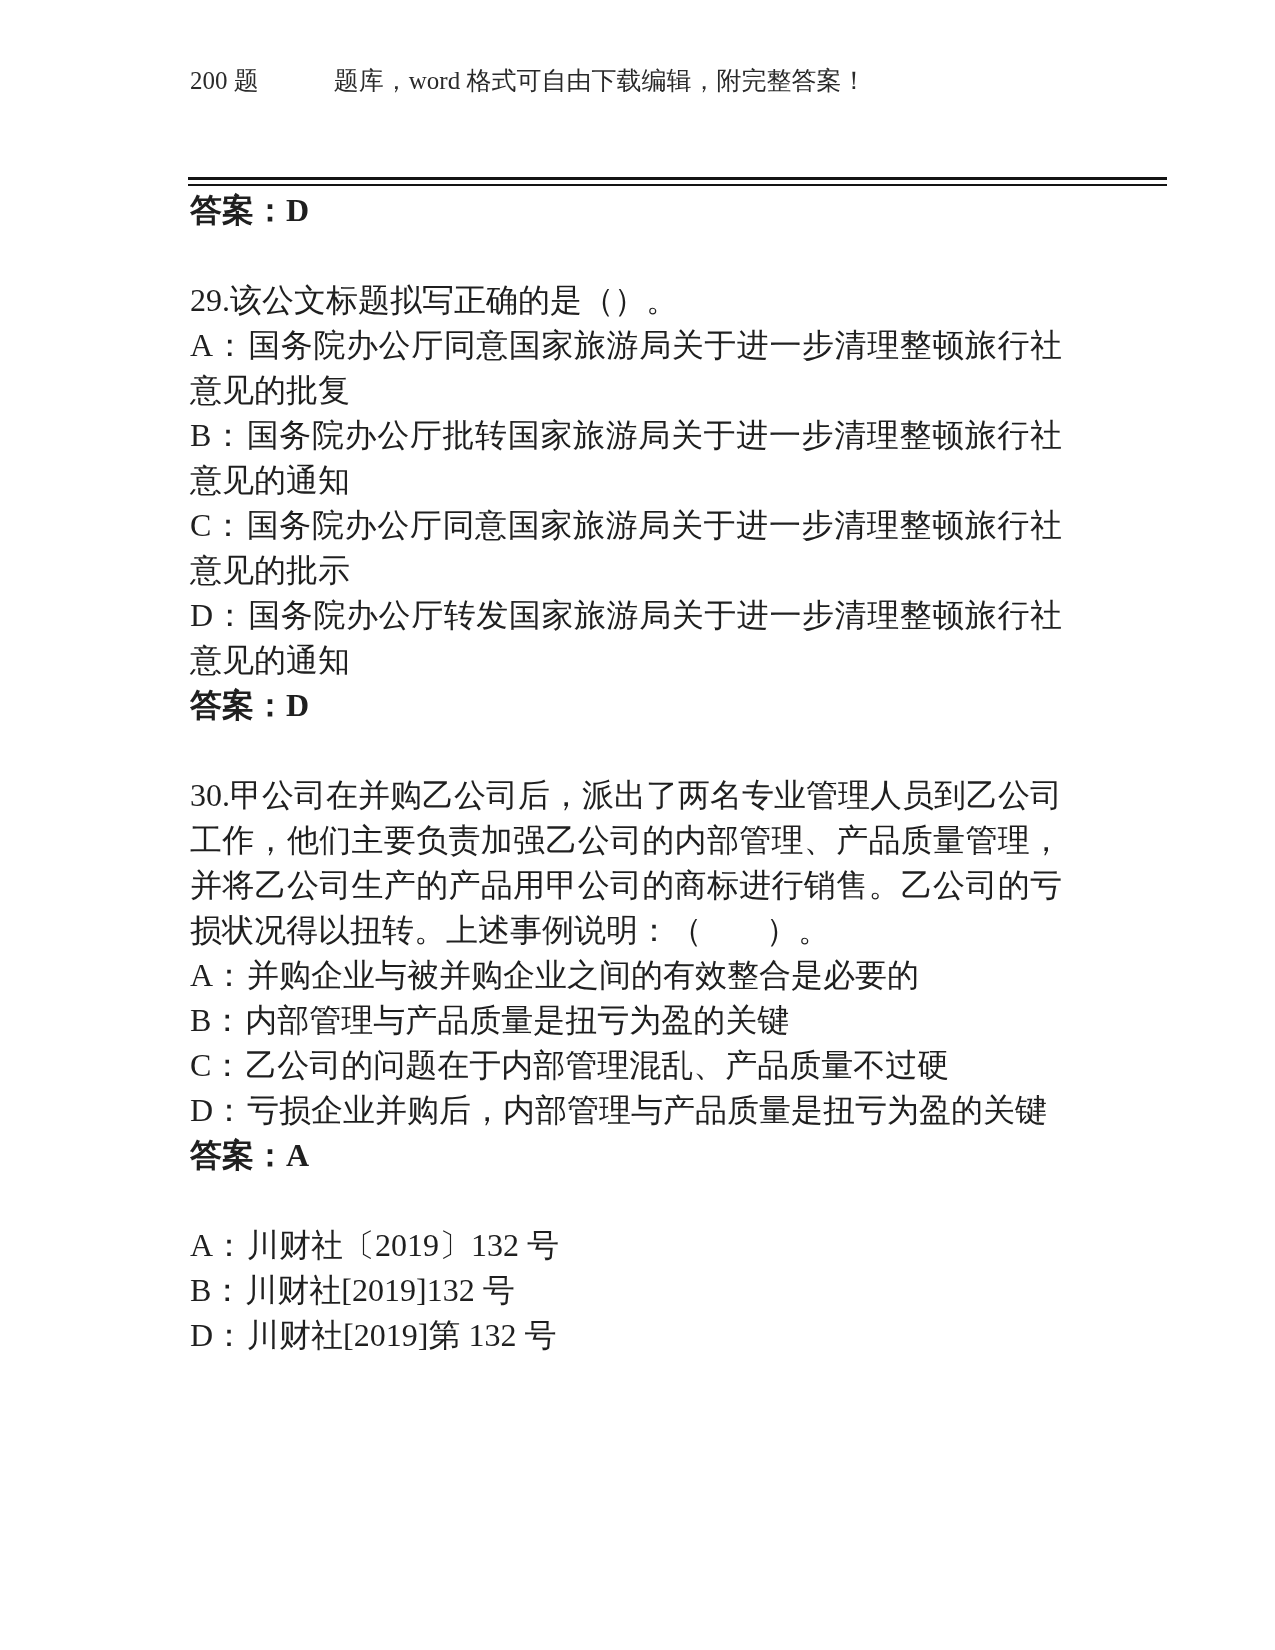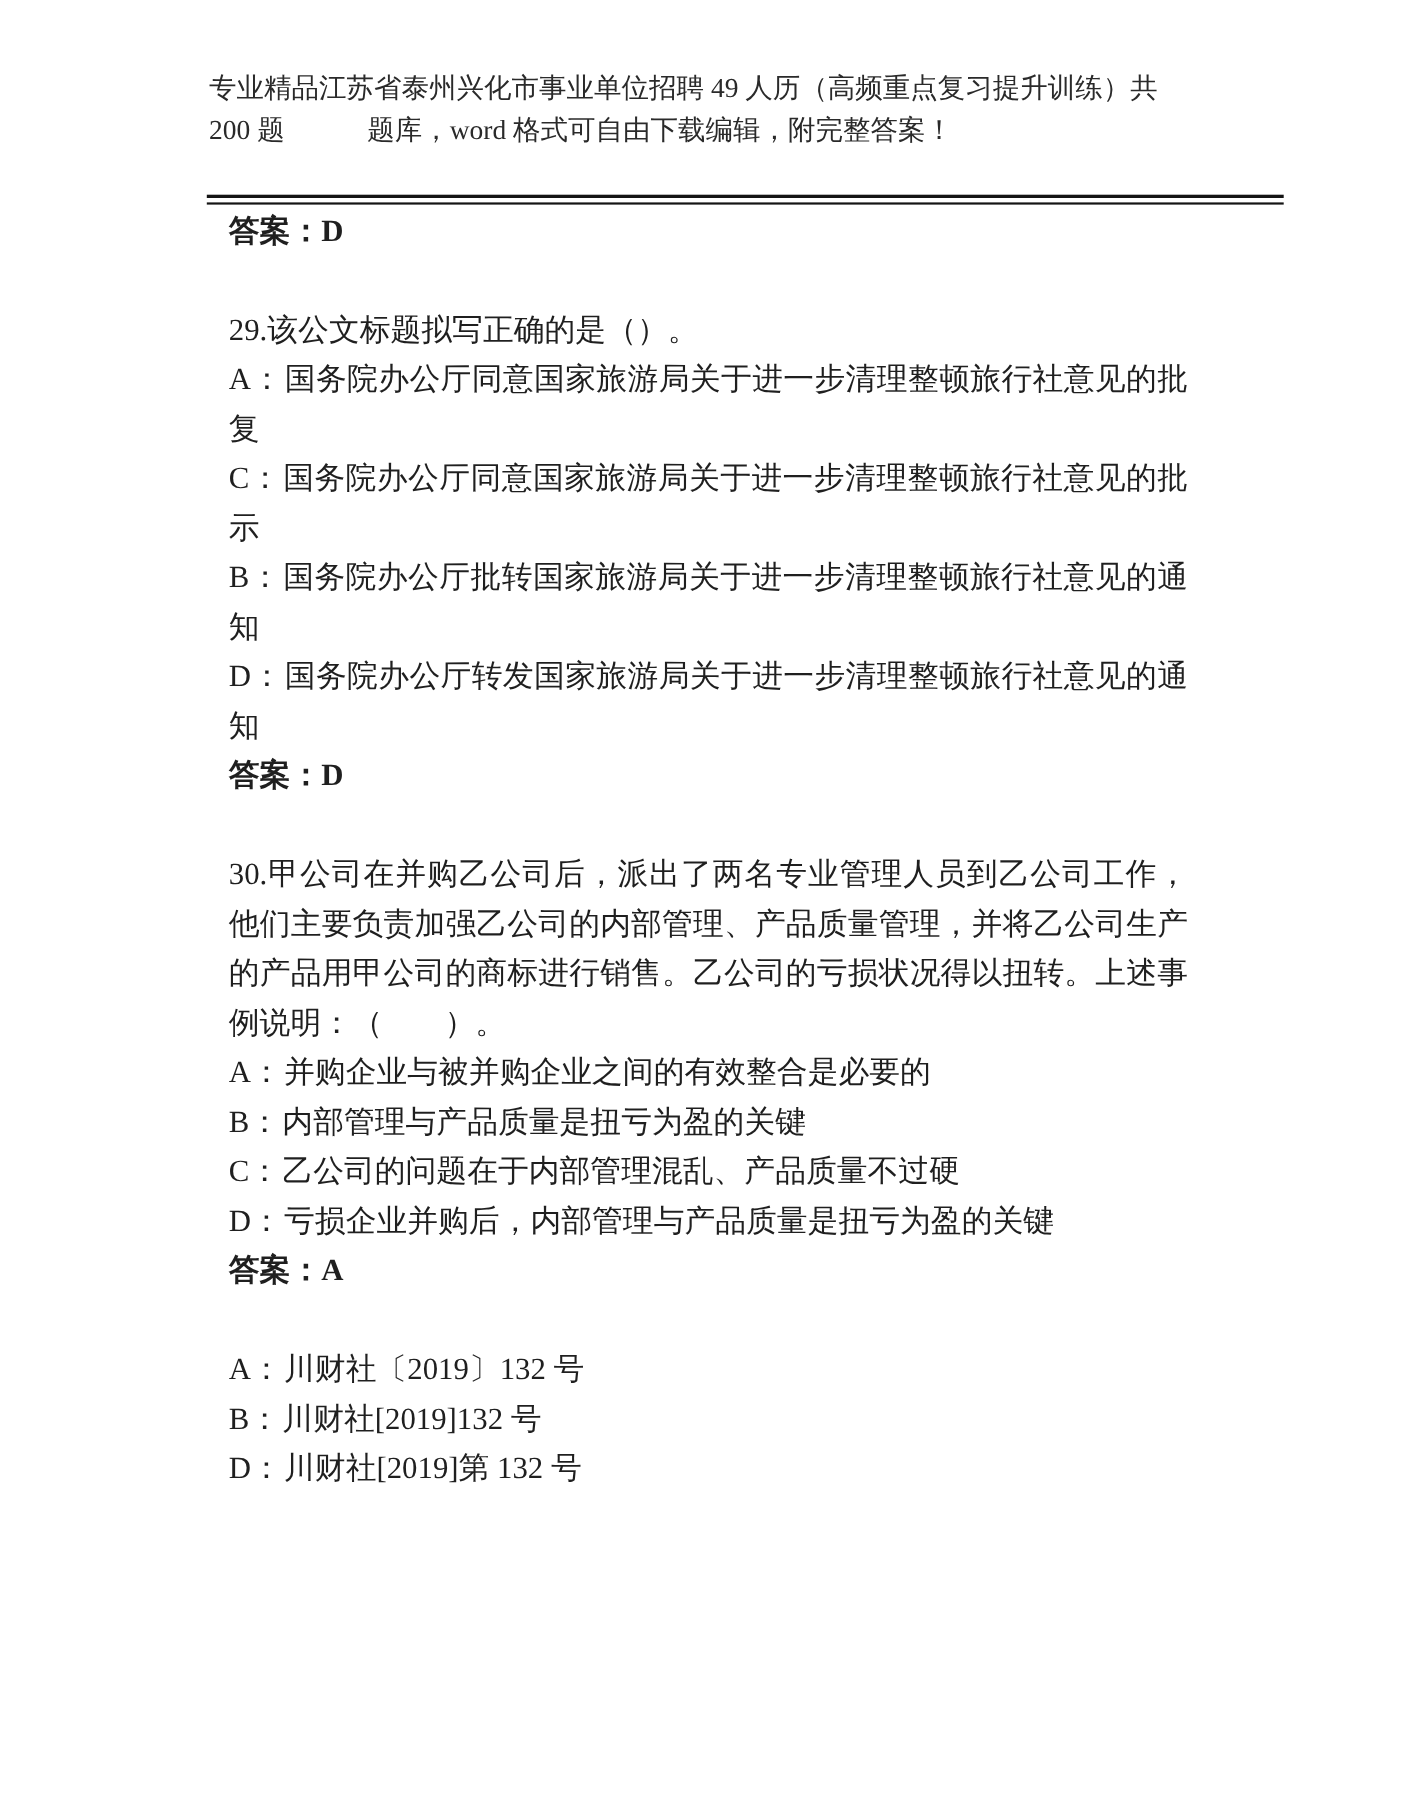--- a/index.html
+++ b/index.html
@@ -37,23 +37,22 @@
     height: 4px;
     border-top: 3px solid #141414;
     border-bottom: 2px solid #141414;
     box-sizing: content-box;
   }
   .content {
     position: absolute;
     left: 190px;
     top: 188px;
     width: 872px;
-    font-size: 28px;
+    font-size: 32px;
     line-height: 45px;
-    margin-left: 18px;
   }
   .content p {
     margin: 0;
     text-align: justify;
     text-justify: inter-ideograph;
     white-space: pre-wrap;
   }
   .answer-line {
     font-weight: bold;
     text-align: left !important;
@@ -64,35 +63,34 @@
   .option-line .opt-label {
     margin-right: 2px;
   }
 </style>
 </head>
 <body>
 
 <div class="page">
 
   <div class="header">
-    <p>专业精品江苏省泰州兴化市事业单位招聘 49 人历（高频重点复习提升训练）共</p>
     <p>200 题　　　题库，word 格式可自由下载编辑，附完整答案！</p>
   </div>
 
   <div class="header-rule"></div>
 
   <div class="content">
 
     <p class="answer-line"><span>答案：</span><span>D</span></p>
 
     <div class="question-block">
       <p><span>29.</span><span>该公文标题拟写正确的是（）。</span></p>
       <p class="option-line"><span class="opt-label">A：</span><span>国务院办公厅同意国家旅游局关于进一步清理整顿旅行社意见的批复</span></p>
+      <p class="option-line"><span class="opt-label">B：</span><span>国务院办公厅批转国家旅游局关于进一步清理整顿旅行社意见的通知</span></p>
       <p class="option-line"><span class="opt-label">C：</span><span>国务院办公厅同意国家旅游局关于进一步清理整顿旅行社意见的批示</span></p>
-      <p class="option-line"><span class="opt-label">B：</span><span>国务院办公厅批转国家旅游局关于进一步清理整顿旅行社意见的通知</span></p>
       <p class="option-line"><span class="opt-label">D：</span><span>国务院办公厅转发国家旅游局关于进一步清理整顿旅行社意见的通知</span></p>
       <p class="answer-line"><span>答案：</span><span>D</span></p>
     </div>
 
     <div class="question-block">
       <p><span>30.</span><span>甲公司在并购乙公司后，派出了两名专业管理人员到乙公司工作，他们主要负责加强乙公司的内部管理、产品质量管理，并将乙公司生产的产品用甲公司的商标进行销售。乙公司的亏损状况得以扭转。上述事例说明：（　　）。</span></p>
       <p class="option-line"><span class="opt-label">A：</span><span>并购企业与被并购企业之间的有效整合是必要的</span></p>
       <p class="option-line"><span class="opt-label">B：</span><span>内部管理与产品质量是扭亏为盈的关键</span></p>
       <p class="option-line"><span class="opt-label">C：</span><span>乙公司的问题在于内部管理混乱、产品质量不过硬</span></p>
       <p class="option-line"><span class="opt-label">D：</span><span>亏损企业并购后，内部管理与产品质量是扭亏为盈的关键</span></p>

